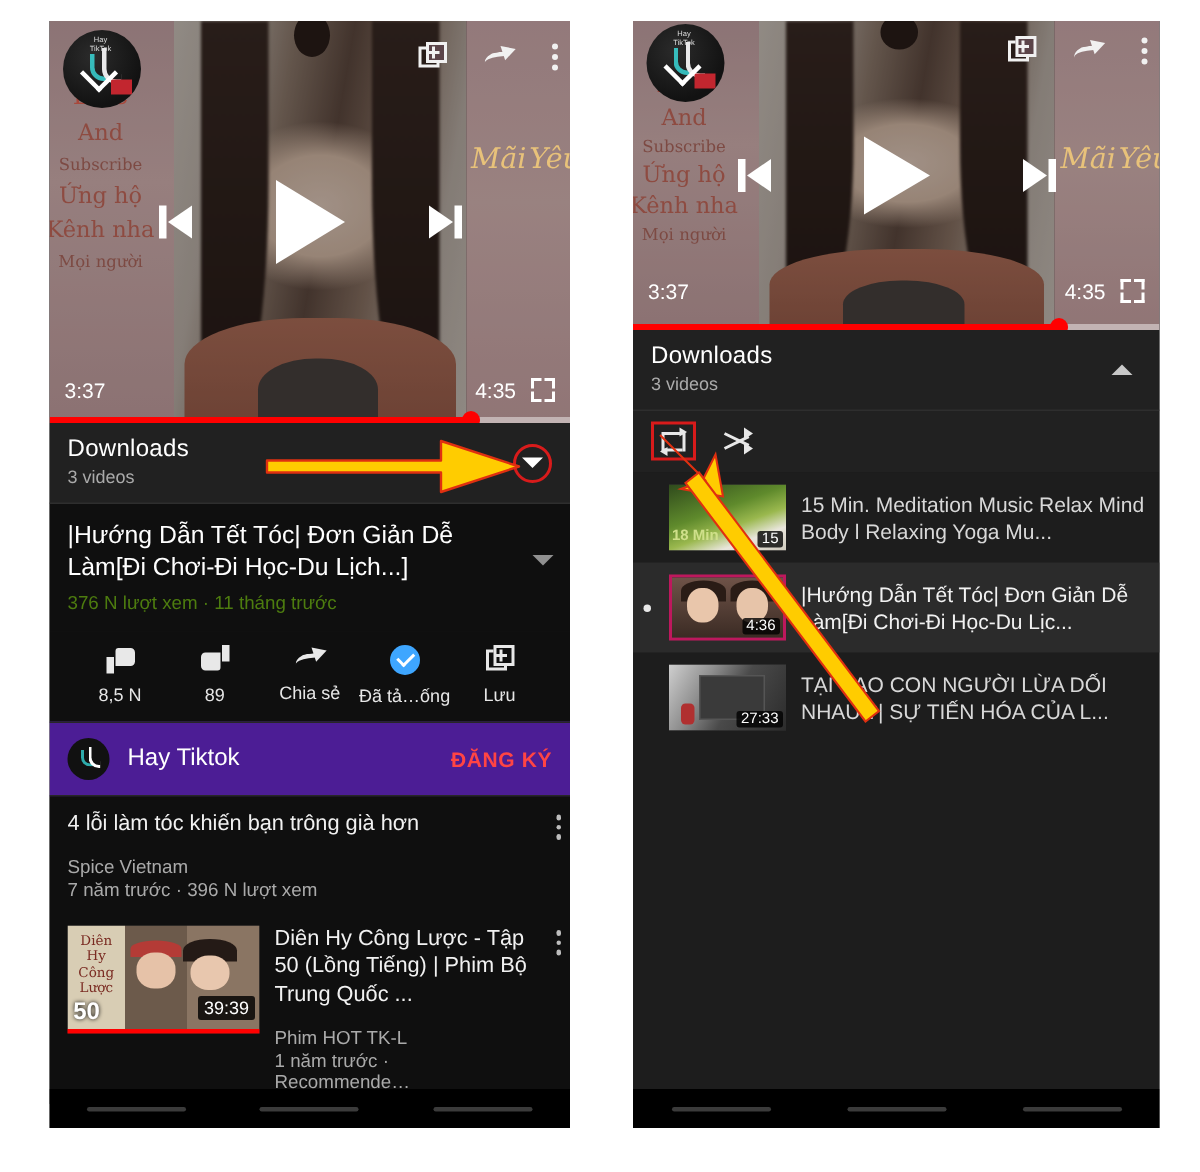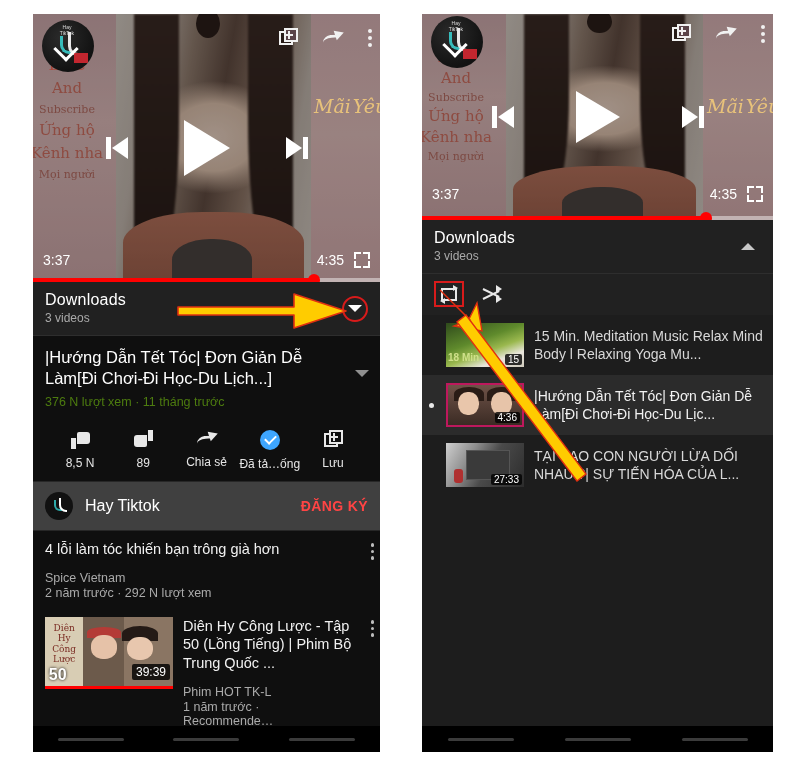--- a/index.html
+++ b/index.html
@@ -252,21 +252,21 @@
   }
   .icon-save { position:relative; width:19px; height:19px; }
   .icon-save .bk { position:absolute; left:0; top:3px; width:14px; height:14px; border:2px solid #e8e8e8; }
   .icon-save .fr { position:absolute; right:0; top:0; width:14px; height:14px; border:2px solid #e8e8e8; background:#0f0f0f; }
   .icon-save .pv { position:absolute; right:5px; top:6px; width:8px; height:2px; background:#e8e8e8; }
   .icon-save .ph { position:absolute; right:8px; top:3px; width:2px; height:8px; background:#e8e8e8; }
 
   
   .channel-row {
     display:flex; align-items:center; gap:12px; padding:10px 12px;
-    background:#404040; border-top:1px solid #272727; border-bottom:1px solid #272727;
+    background:#4c1d95; border-top:1px solid #272727; border-bottom:1px solid #272727;
   }
   .ch-avatar { width:28px; height:28px; border-radius:50%; background:#111; position:relative; overflow:hidden; flex:0 0 auto; }
   .ch-avatar .n { position:absolute; left:14px; top:6px; width:8px; height:14px;
     border:2.4px solid #fff; border-top:none; border-right:none; border-radius:0 0 0 7px; }
   .ch-avatar .c { position:absolute; left:9px; top:8px; width:8px; height:11px;
     border:2.4px solid #36d3d3; border-top:none; border-right:none; border-radius:0 0 0 6px; opacity:.8; }
   .ch-name { color:#fff; font-size:16px; flex:1; }
   .ch-sub { color:#ff4444; font-size:14px; font-weight:bold; letter-spacing:.4px; }
 
   
@@ -484,21 +484,21 @@
         </div>
       <div class="ch-name">Hay Tiktok</div>
       <div class="ch-sub">ĐĂNG KÝ</div>
     </div>
 
     <div class="suggest">
       <div class="sug-item">
         <div class="sug-info">
           <div class="sug-title">4 lỗi làm tóc khiến bạn trông già hơn</div>
           <div class="sug-ch">Spice Vietnam</div>
-          <div class="sug-meta">2 năm trước · 292 N lượt xem</div>
+          <div class="sug-meta">7 năm trước · 396 N lượt xem</div>
         </div>
         <span class="sug-dots">
             <i></i>
             <i></i>
             <i></i>
           </span>
       </div>
 
       <div class="sug-item">
         <div class="sug-thumb">

